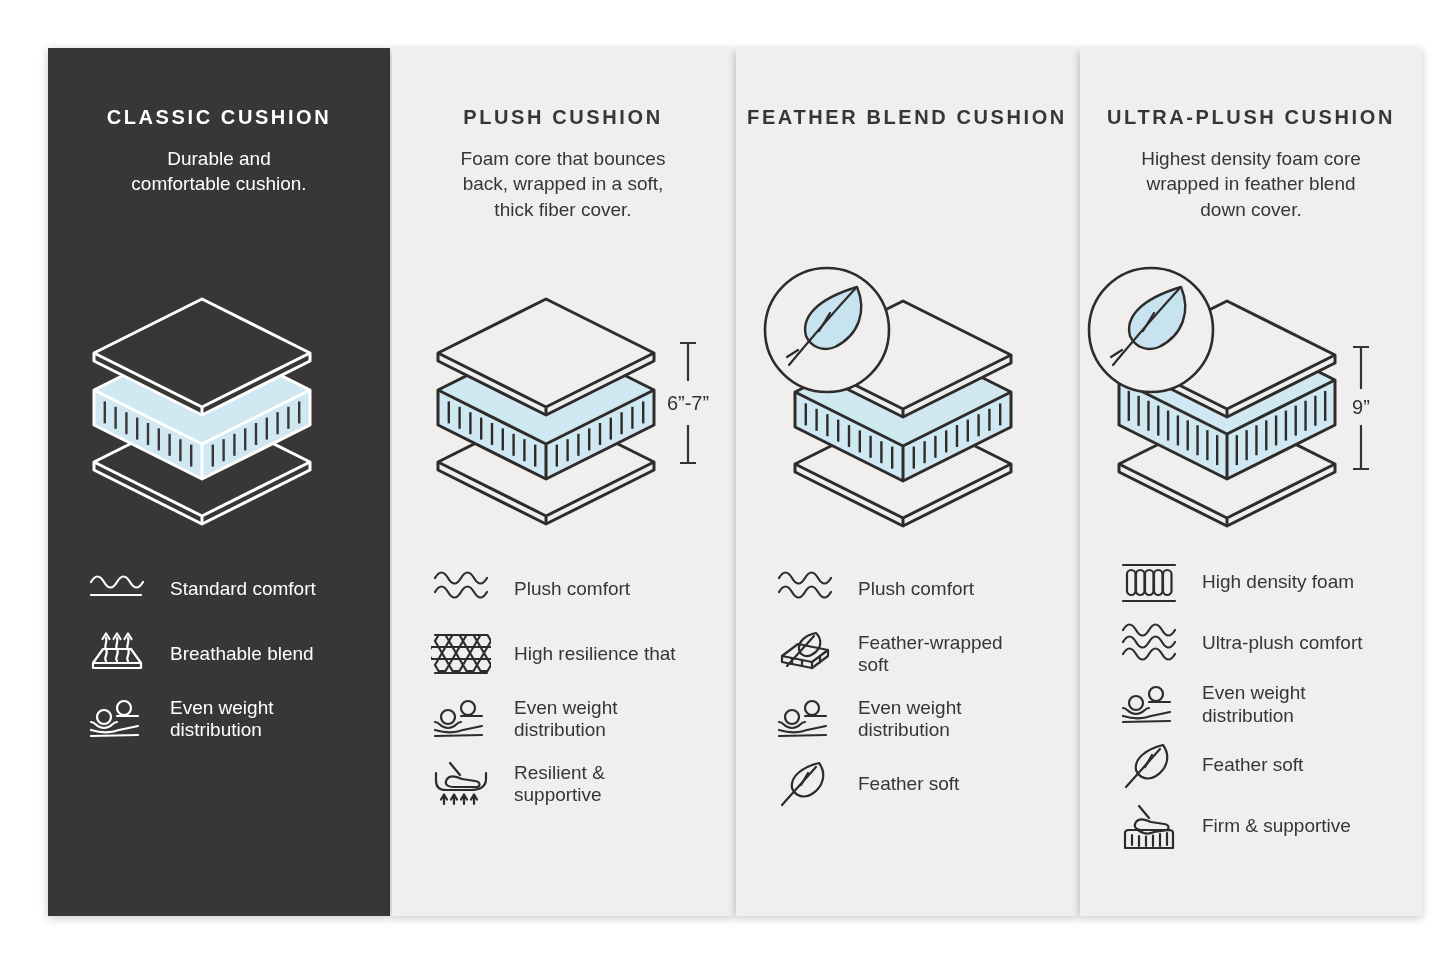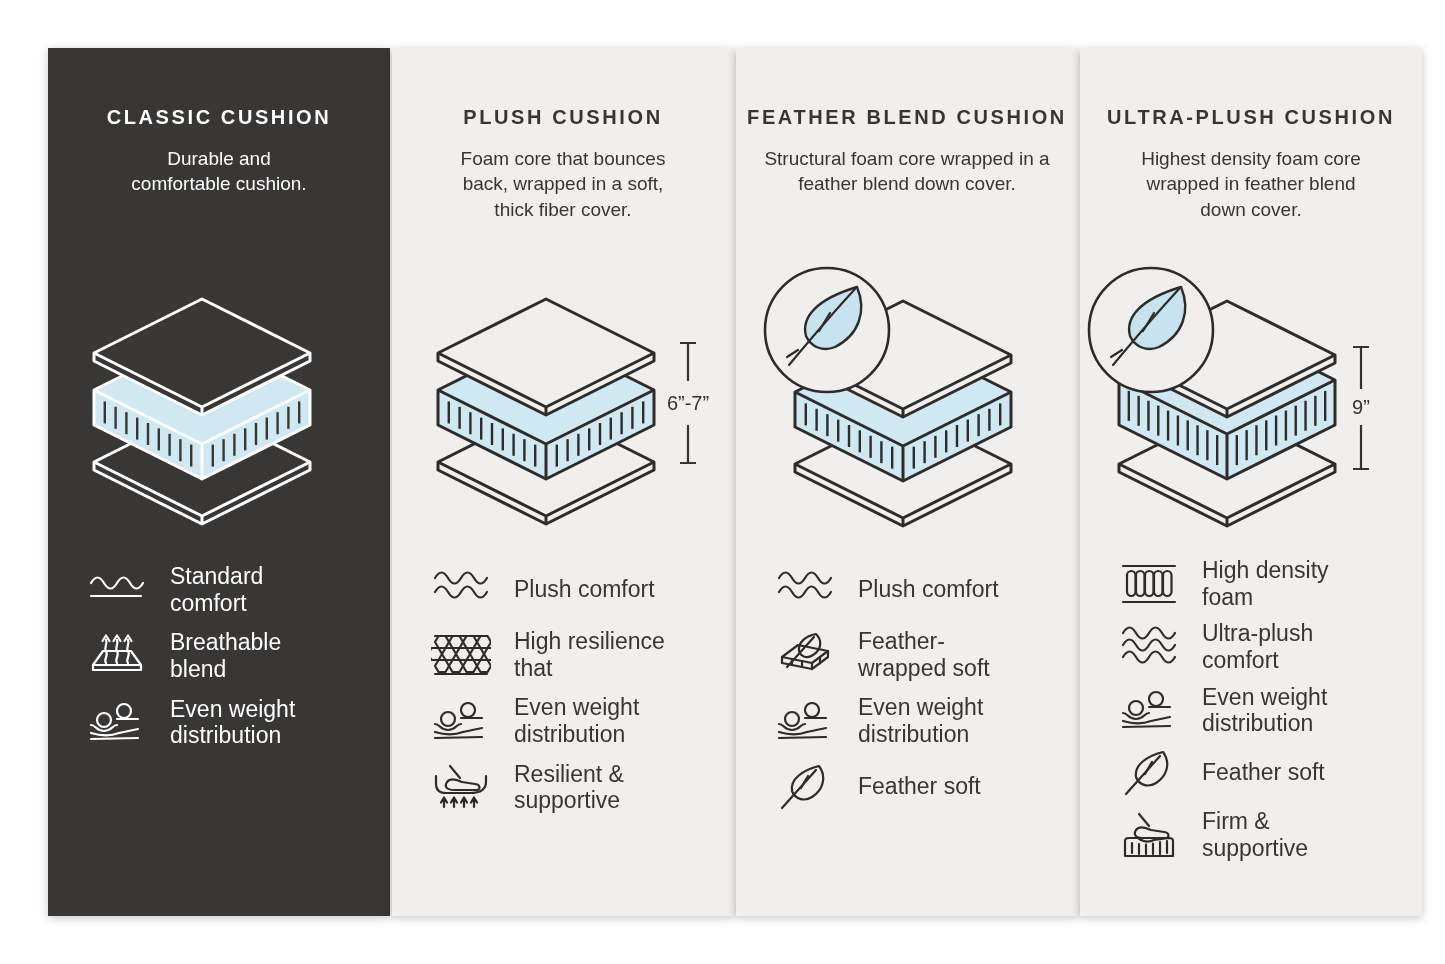--- a/index.html
+++ b/index.html
@@ -30,21 +30,21 @@
   .badge .nf{fill:none;stroke:var(--ln);stroke-width:2.2;stroke-linecap:round;}
   .measure path{stroke:#343330;stroke-width:2.2;fill:none;}
   .measure text{fill:#343330;font-size:20px;font-family:"Liberation Sans",sans-serif;}
 
   .features{position:absolute;top:515px;left:38px;right:6px;list-style:none;margin:0;padding:0;}
   #panel-4 .features{top:509px;}
   .feat{display:flex;align-items:center;min-height:52px;margin-bottom:13px;}
   #panel-4 .feat{min-height:51px;margin-bottom:10px;}
   .icn{flex:0 0 62px;width:62px;height:50px;margin-right:22px;display:flex;align-items:center;justify-content:center;color:var(--ln);}
   .icn svg{width:60px;height:48px;}
-  .flabel{font-size:23px;line-height:1.16;max-width:170px;}
+  .flabel{font-size:19px;line-height:1.16;max-width:170px;}
 
   #iconsrc{position:absolute;width:0;height:0;overflow:hidden;}
   #iconsrc *{fill:none;stroke:currentColor;stroke-width:2.2;stroke-linecap:round;stroke-linejoin:round;}
 </style>
 </head>
 <body>
 
 <svg id="iconsrc" aria-hidden="true">
   <symbol id="i-standard-comfort" viewBox="0 0 60 48">
     <path d="M4,17 q6.5,-11 13,0 t13,0 t13,0 t13,0"></path>
@@ -281,21 +281,20 @@
             </svg>
           </span>
         <span class="flabel">Resilient &amp; supportive</span>
       </li>
     </ul>
   </section>
 
   <section class="panel light" id="panel-3">
     <header class="p-head">
       <h2 class="p-title">FEATHER BLEND CUSHION</h2>
-      <p class="p-desc d2">Structural foam core wrapped in a feather blend down cover.</p>
     </header>
     <div class="diagram" id="d3">
       <svg class="cushion" width="344" height="276" viewBox="-14 -32 344 276">
         <path class="ln bg" d="M22,169 L130,115 L238,169 L238,177 L130,231 L22,177 Z"></path>
         <path class="ln" d="M22,169 L130,223 L238,169 M130,223 L130,231"></path>
         <path class="ln foam" d="M22,97 L130,43 L238,97 L238,132 L130,186 L22,132 Z"></path>
         <path class="ln" d="M22,97 L130,151 L238,97 M130,151 L130,186"></path>
         <g class="ticks">
             <line x1="32.8" y1="108.4" x2="32.8" y2="130.4"></line>
             <line x1="43.6" y1="113.8" x2="43.6" y2="135.8"></line>

